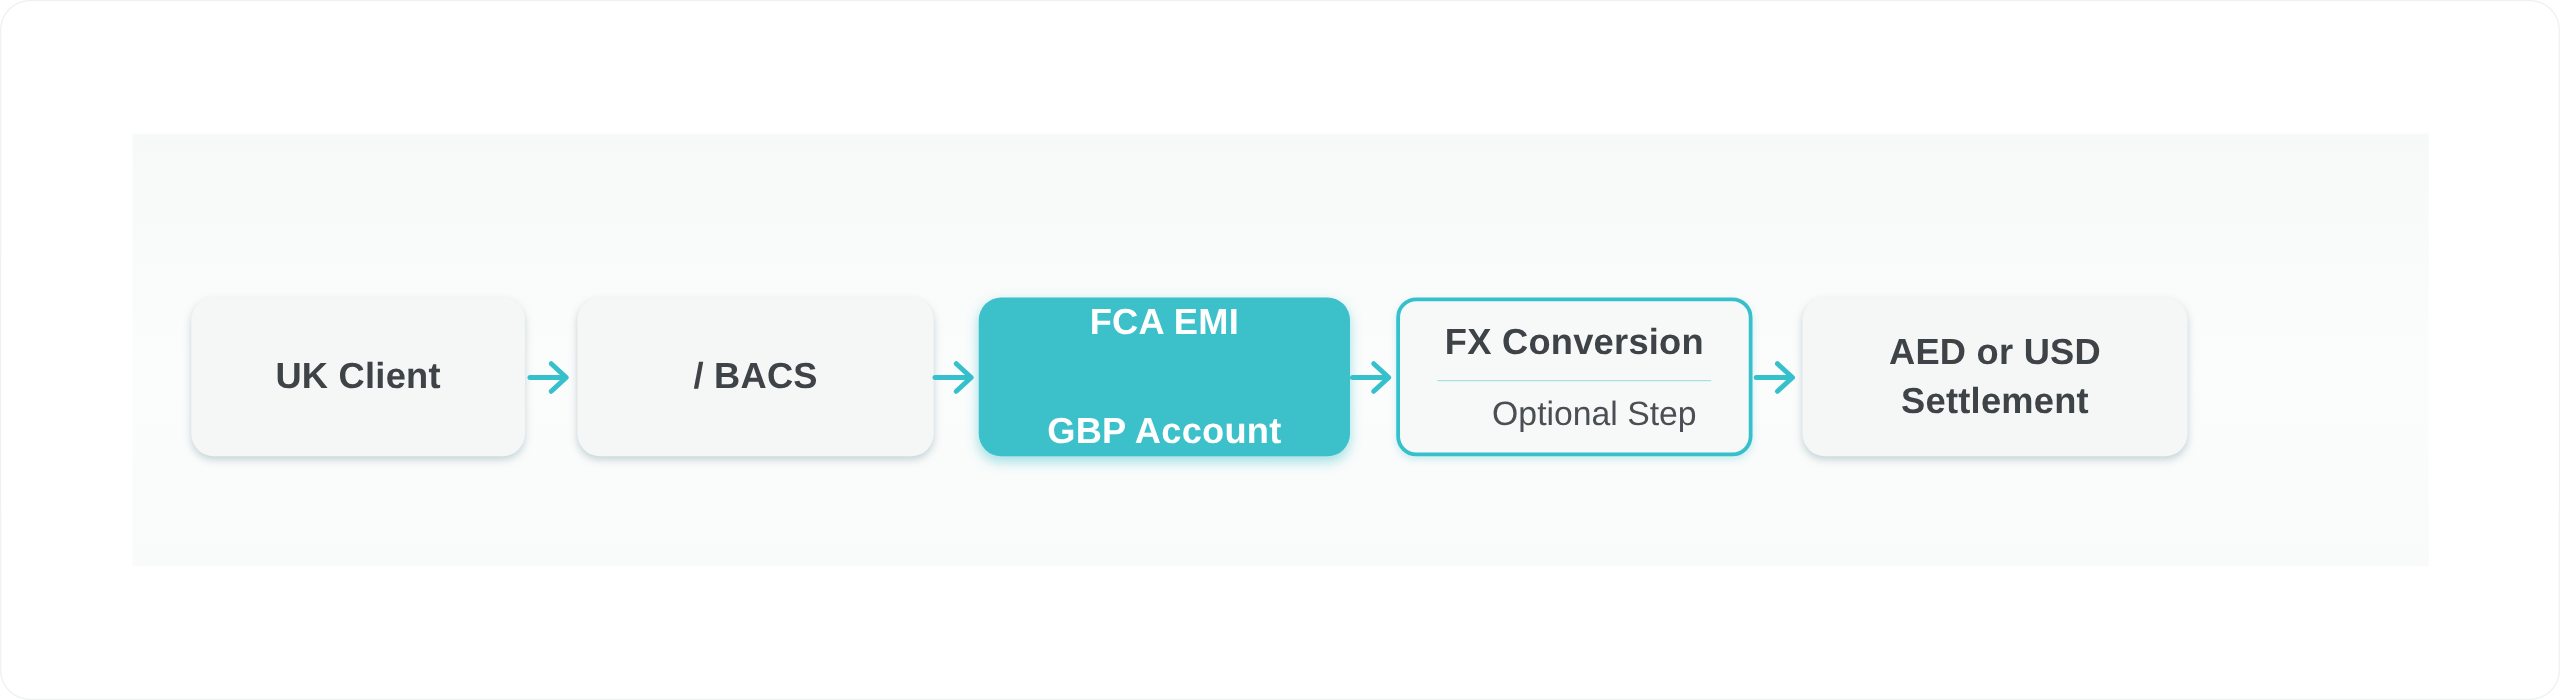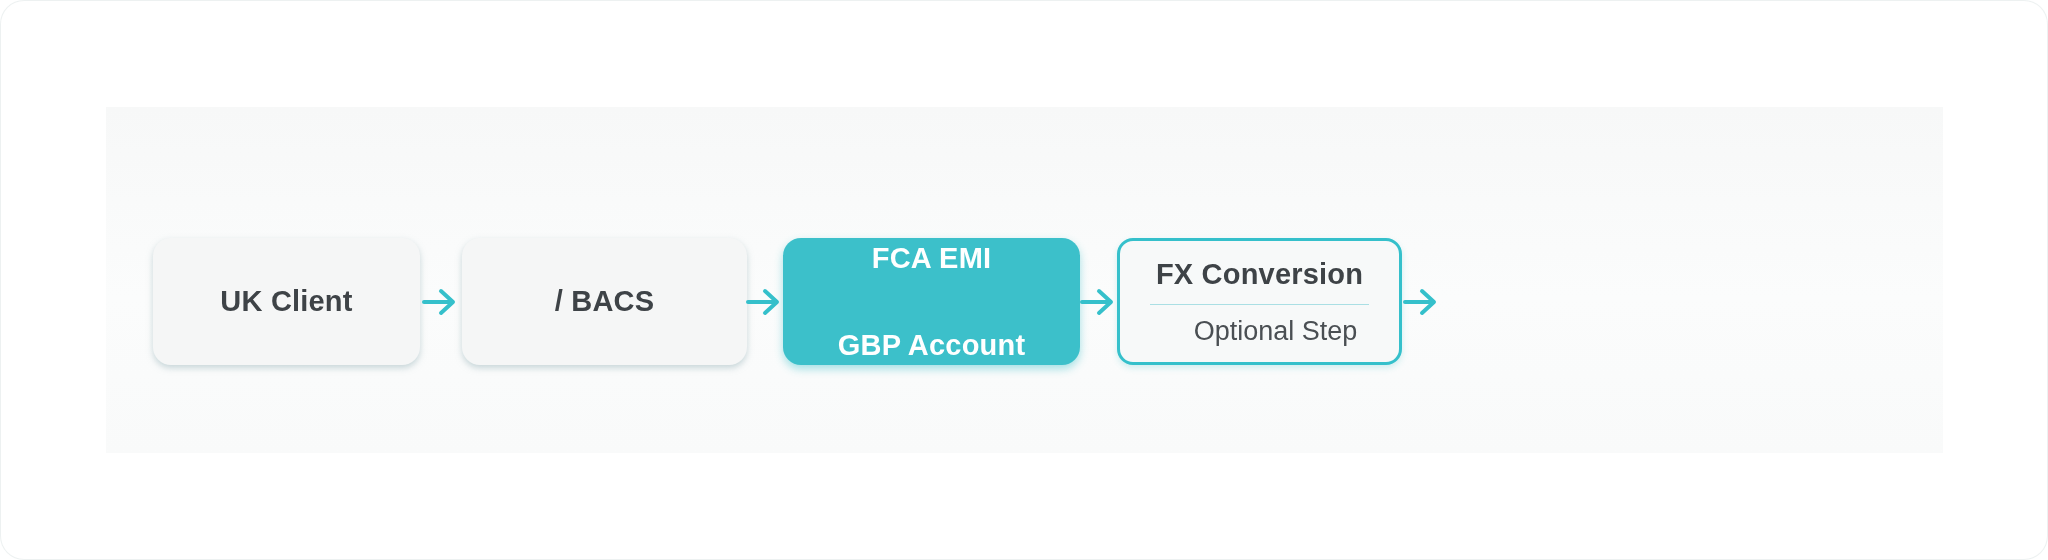--- a/index.html
+++ b/index.html
@@ -165,16 +165,20 @@
         </div>
       </div>
 
       <div class="gap gap-4">
         <svg class="arrow" width="38" height="32" viewBox="0 0 38 32">
           <path d="M2 16 H30"></path>
           <path d="M19 5 L31 16 L19 27"></path>
         </svg>
       </div>
 
+      <div class="node node-5">
+        <div class="label">AED or USD</div>
+        <div class="label">Settlement</div>
+      </div>
 
     </div>
   </div>
 </div>
 
 </body></html>

